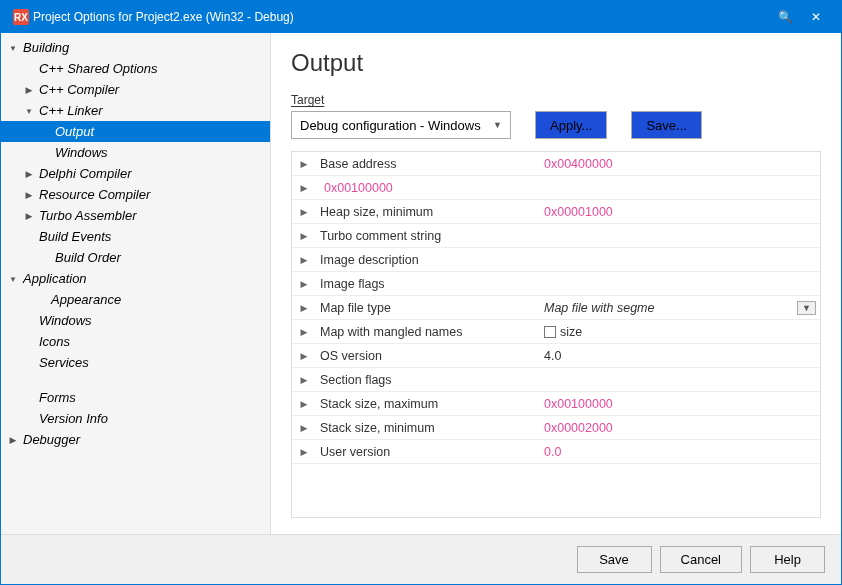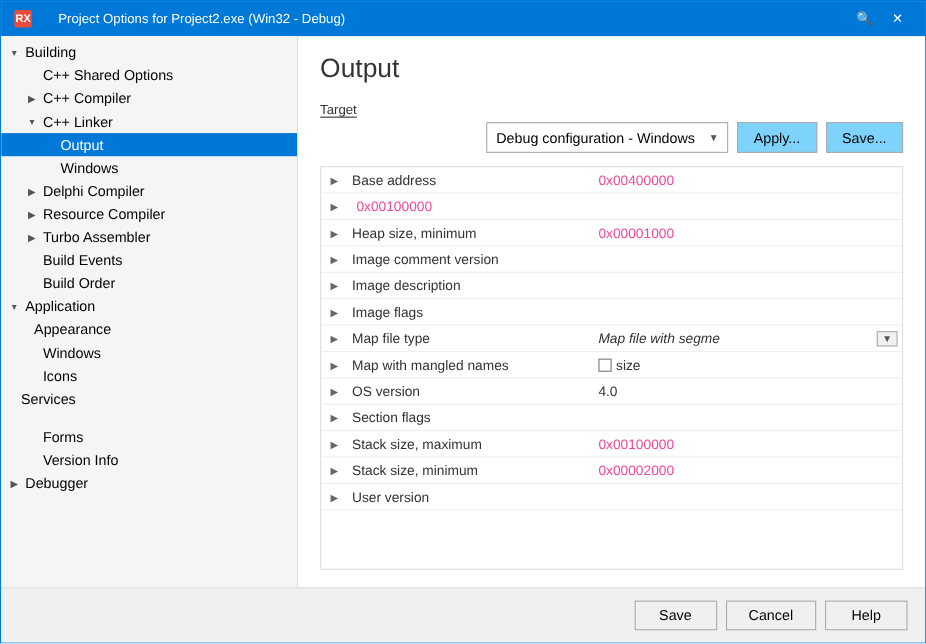--- a/index.html
+++ b/index.html
@@ -24,21 +24,21 @@
       padding: 8px 12px;
       display: flex;
       align-items: center;
       justify-content: space-between;
       height: 32px;
       flex-shrink: 0;
     }
     .titlebar-left {
       display: flex;
       align-items: center;
-      gap: 24px;
+      gap: 4px;
     }
     .titlebar-icon {
       width: 16px;
       height: 16px;
       background: #e74c3c;
       border-radius: 2px;
       display: flex;
       align-items: center;
       justify-content: center;
       font-size: 10px;
@@ -98,20 +98,21 @@
       text-align: center;
       font-size: 9px;
       color: #555;
       flex-shrink: 0;
     }
     .sidebar-item.selected .arrow { color: white; }
     .sidebar-item .label {
       flex: 1;
       padding-left: 2px;
       white-space: nowrap;
+      font-style: italic;
     }
 
     
     .main-panel {
       flex: 1;
       display: flex;
       flex-direction: column;
       padding: 16px 20px;
       overflow: hidden;
     }
@@ -127,42 +128,41 @@
     .target-label {
       font-size: 12px;
       color: #333;
       margin-bottom: 4px;
       text-decoration: underline;
       text-underline-offset: 2px;
     }
     .target-row {
       display: flex;
       align-items: center;
-      gap: 8px;
-      justify-content: flex-end;
+      gap: 24px;
     }
     .target-dropdown {
       display: flex;
       align-items: center;
       border: 1px solid #aaa;
       background: white;
       padding: 4px 8px;
       min-width: 220px;
       cursor: pointer;
       font-size: 13px;
       justify-content: space-between;
       height: 28px;
     }
     .target-dropdown .arrow-down {
       font-size: 9px;
       color: #555;
     }
     .action-btn {
       border: 1px solid #aaa;
-      background: #7dd3fc;
+      background: #1d4ed8;
       padding: 4px 14px;
       cursor: pointer;
       font-size: 13px;
       height: 28px;
       min-width: 70px;
     }
 
     
     .props-container {
       flex: 1;
@@ -307,46 +307,46 @@
       <div class="sidebar-item" style="padding-left:20px;">
         <span class="arrow">▶</span>
         <span class="label">Turbo Assembler</span>
       </div>
 
       <div class="sidebar-item" style="padding-left:20px;">
         <span class="arrow"></span>
         <span class="label">Build Events</span>
       </div>
 
-      <div class="sidebar-item" style="padding-left:20px;">
+      <div class="sidebar-item" style="padding-left:36px;">
         <span class="arrow"></span>
         <span class="label">Build Order</span>
       </div>
 
       <div class="sidebar-item" style="padding-left:4px;">
         <span class="arrow">▾</span>
         <span class="label">Application</span>
       </div>
 
-      <div class="sidebar-item" style="padding-left:12px;">
+      <div class="sidebar-item" style="padding-left:32px;">
         <span class="arrow"></span>
         <span class="label">Appearance</span>
       </div>
 
       <div class="sidebar-item" style="padding-left:20px;">
         <span class="arrow"></span>
         <span class="label">Windows</span>
       </div>
 
       <div class="sidebar-item" style="padding-left:20px;">
         <span class="arrow"></span>
         <span class="label">Icons</span>
       </div>
 
-      <div class="sidebar-item" style="">
+      <div class="sidebar-item" style="padding-left:20px;">
         <span class="arrow"></span>
         <span class="label">Services</span>
       </div>
 
       <div class="sidebar-item" style="padding-left:20px;margin-top:14px;">
         <span class="arrow"></span>
         <span class="label">Forms</span>
       </div>
 
       <div class="sidebar-item" style="padding-left:20px;">
@@ -389,21 +389,21 @@
         </div>
 
         <div class="prop-row">
           <span class="prop-expand">▶</span>
           <span class="prop-name">Heap size, minimum</span>
           <span class="prop-value">0x00001000</span>
         </div>
 
         <div class="prop-row">
           <span class="prop-expand">▶</span>
-          <span class="prop-name">Image comment version</span>
+          <span class="prop-name">Turbo comment string</span>
           <span class="prop-value dark"></span>
         </div>
 
         <div class="prop-row">
           <span class="prop-expand">▶</span>
           <span class="prop-name">Image description</span>
           <span class="prop-value dark"></span>
         </div>
 
         <div class="prop-row">
@@ -450,20 +450,21 @@
 
         <div class="prop-row">
           <span class="prop-expand">▶</span>
           <span class="prop-name">Stack size, minimum</span>
           <span class="prop-value">0x00002000</span>
         </div>
 
         <div class="prop-row">
           <span class="prop-expand">▶</span>
           <span class="prop-name">User version</span>
+          <span class="prop-value">0.0</span>
         </div>
       </div>
     </div>
   </div>
 
   <div class="footer">
     <button class="footer-btn">Save</button>
     <button class="footer-btn">Cancel</button>
     <button class="footer-btn">Help</button>
   </div>

